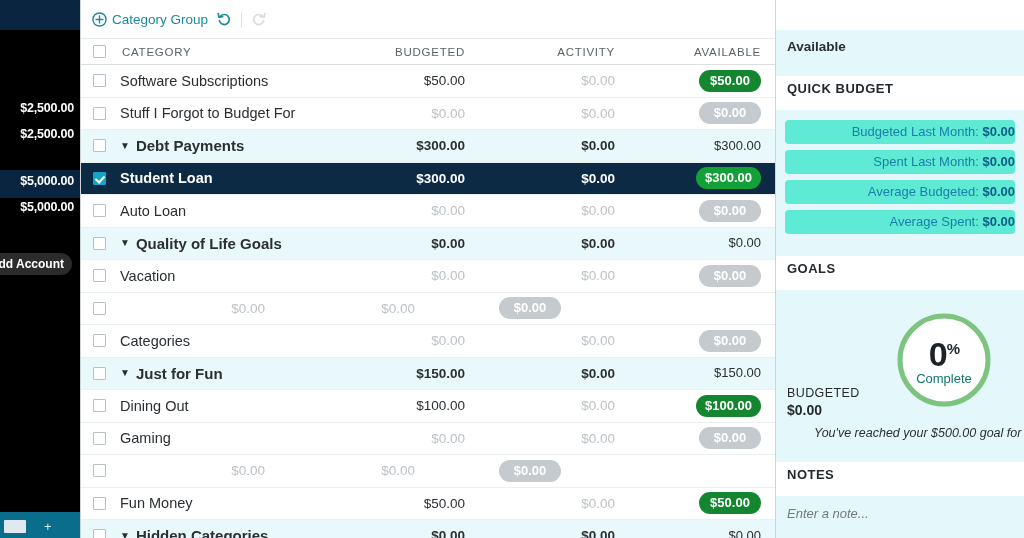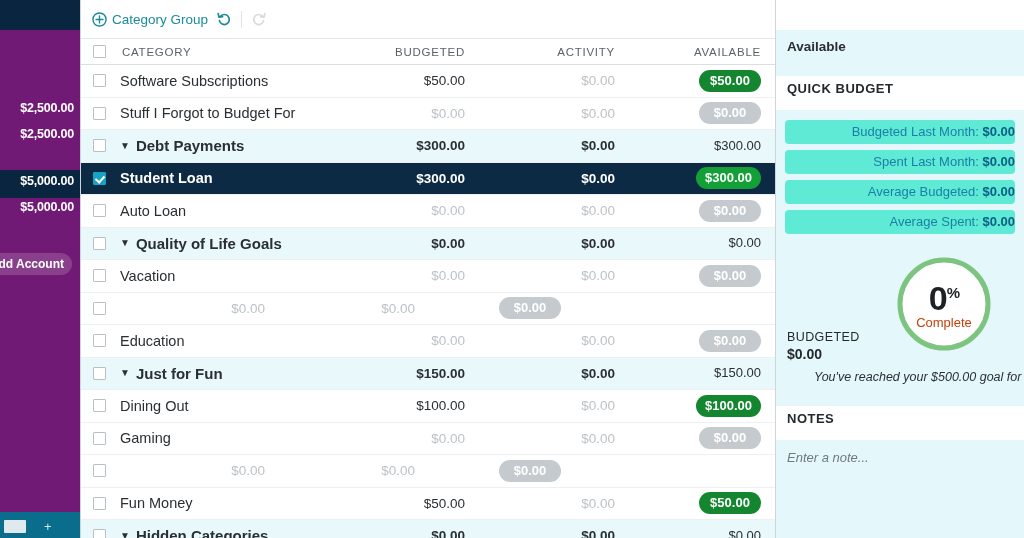--- a/index.html
+++ b/index.html
@@ -13,21 +13,21 @@
     position: relative;
     width: 1024px; height: 538px;
     display: flex;
     background: #ffffff;
   }
 
   
   .sidebar {
     position: relative;
     width: 80px; height: 538px;
-    background: #701a75;
+    background: #000000;
     flex: 0 0 80px;
     overflow: hidden;
   }
   .sidebar-topbar {
     position: absolute; top: 0; left: 0;
     width: 80px; height: 30px;
     background: #0a2540;
   }
   .sb-amount {
     position: absolute;
@@ -301,21 +301,21 @@
   .ring-pct {
     font-size: 34px;
     font-weight: bold;
     color: #1d2226;
     line-height: 0.95;
     letter-spacing: -1px;
   }
   .ring-pct sup { font-size: 15px; vertical-align: super; }
   .ring-label {
     font-size: 13px;
-    color: #c2410c;
+    color: #0f766e;
     margin-top: 1px;
   }
   .budgeted-lbl {
     position: absolute;
     left: 11px; top: 96px;
     font-size: 12.5px;
     letter-spacing: 0.4px;
     color: #24292d;
     font-weight: normal;
   }
@@ -499,21 +499,21 @@
             <div class="c-num c-activity zero">$0.00</div>
             <div class="c-num c-available">
               <span class="pill grey">$0.00</span>
             </div>
           </div>
           <div class="row">
             <div class="c-check">
               <div class="cbox"></div>
             </div>
             <div class="c-name">
-              <span>Education</span>
+              <span>Categories</span>
             </div>
             <div class="c-num c-budgeted zero">$0.00</div>
             <div class="c-num c-activity zero">$0.00</div>
             <div class="c-num c-available">
               <span class="pill grey">$0.00</span>
             </div>
           </div>
           <div class="row group">
             <div class="c-check">
               <div class="cbox"></div>
@@ -600,20 +600,21 @@
     <div class="insp-available">Available</div>
 
     <div class="sec-head">QUICK BUDGET</div>
     <div class="qb-list" id="qb-list">
         <div class="qb-btn"><span>Budgeted Last Month: </span><b>$0.00</b></div>
         <div class="qb-btn"><span>Spent Last Month: </span><b>$0.00</b></div>
         <div class="qb-btn"><span>Average Budgeted: </span><b>$0.00</b></div>
         <div class="qb-btn"><span>Average Spent: </span><b>$0.00</b></div>
       </div>
 
+    <div class="sec-head">GOALS</div>
     <div class="goals-body">
       <div class="ring-wrap">
         <svg width="100" height="100" viewBox="0 0 100 100">
           <circle cx="50" cy="50" r="44" fill="#ffffff" stroke="#7cc47f" stroke-width="5"></circle>
         </svg>
         <div class="ring-text">
           <div class="ring-pct"><span>0</span><sup>%</sup></div>
           <div class="ring-label">Complete</div>
         </div>
       </div>

